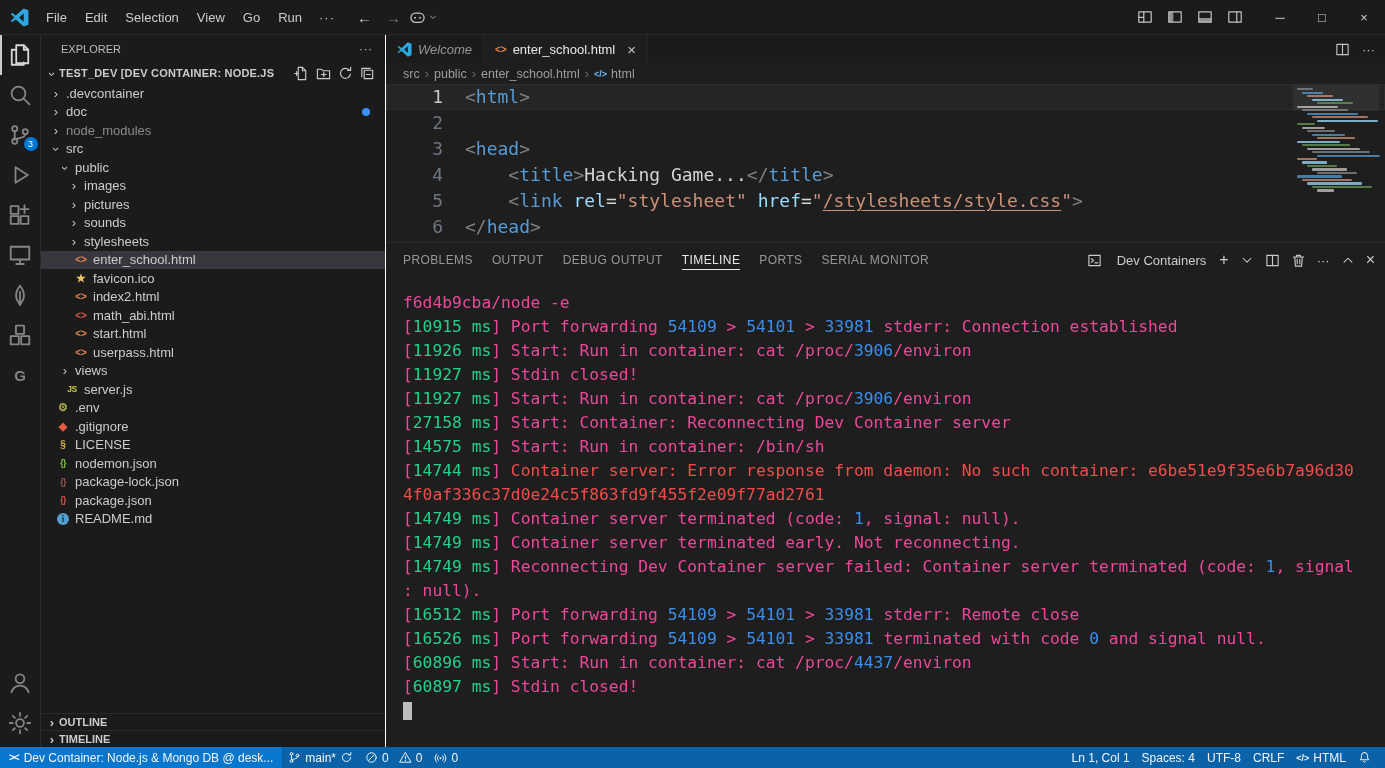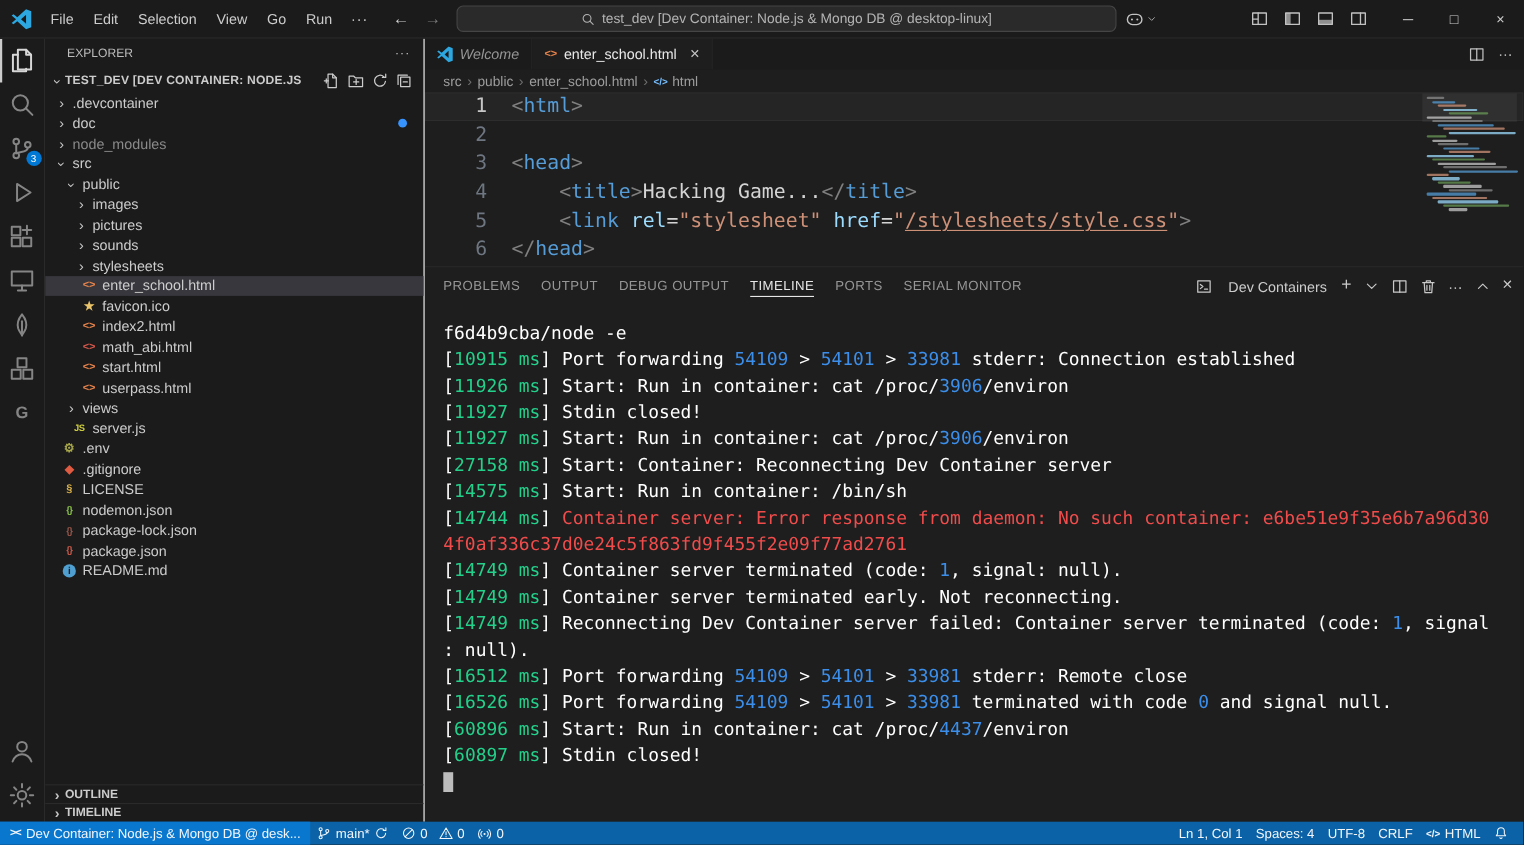--- a/index.html
+++ b/index.html
@@ -117,21 +117,21 @@
   #panel { position:absolute; top:207px; left:0; right:0; bottom:0; background:#1e1e1e; border-top:1px solid #2a2a2a; }
   #panelbar { height:34px; display:flex; align-items:center; padding:0 10px 0 17px; }
   .ptab { font-size:12px; letter-spacing:0.4px; color:#969696; margin-right:19px; height:100%; display:flex; align-items:center; position:relative; }
   .ptab.active { color:#e7e7e7; }
   .ptab.active::after { content:""; position:absolute; left:0; right:0; bottom:7px; height:1px; background:#e7e7e7; }
   #panel-right { margin-left:auto; display:flex; align-items:center; gap:11px; color:#c9c9c9; }
   #profile-label { font-size:13px; color:#cccccc; margin:0 2px 0 4px; }
   #panel-close { font-size:16px; }
   #term { position:absolute; top:34px; left:0; right:0; bottom:0; padding:14px 0 0 17px; font-size:16.3px; line-height:24px; }
   .tline { white-space:pre; height:24px; }
-  .c-w { color:#ffffff;margin-top:28px; } .c-g { color:var(--tgreen,#23d18b); }
+  .c-w { color:#ec4899;margin-top:28px; } .c-g { color:var(--tgreen,#23d18b); }
   .c-b { color:var(--tblue,#3b8eea); } .c-r { color:var(--tred,#f14c4c); }
   .tcursor { display:inline-block; width:9px; height:18px; background:#bdbdbd; margin-top:3px; }
 
   
   #statusbar {
     position:absolute; bottom:0; left:0; width:1385px; height:21px;
     background:var(--sb-bg,#0b62a6); color:#f2f6fa; display:flex; align-items:center;
     font-size:12px; z-index:30;
   }
   .sb-seg { display:flex; align-items:center; gap:4px; padding:0 6px; height:100%; }
@@ -154,29 +154,20 @@
       <div class="menu-item">Edit</div>
       <div class="menu-item">Selection</div>
       <div class="menu-item">View</div>
       <div class="menu-item">Go</div>
       <div class="menu-item">Run</div>
     </div>
   <span id="menu-more">···</span>
   <div id="nav-arrows">
     <span id="nav-back">←</span>
     <span id="nav-fwd">→</span>
-  </div>
-  <div id="searchbox">
-    <span>
-        <svg width="13" height="13" viewBox="0 0 16 16" fill="none" stroke="currentColor" stroke-width="1.2" stroke-linecap="round" stroke-linejoin="round">
-          <circle cx="7" cy="7" r="4.4"></circle>
-          <path d="M10.2 10.2l3.6 3.6"></path>
-        </svg>
-      </span>
-    <span>test_dev [Dev Container: Node.js &amp; Mongo DB @ desktop-linux]</span>
   </div>
   <div id="copilot">
     <span>
         <svg width="17" height="17" viewBox="0 0 16 16" fill="none" stroke="currentColor" stroke-width="1.2" stroke-linecap="round" stroke-linejoin="round">
           <rect x="1.8" y="3.8" width="12.4" height="8.8" rx="4.4"></rect>
           <circle cx="5.7" cy="8.2" r="0.9" fill="currentColor" stroke="none"></circle>
           <circle cx="10.3" cy="8.2" r="0.9" fill="currentColor" stroke="none"></circle>
         </svg>
       </span>
     <span>

